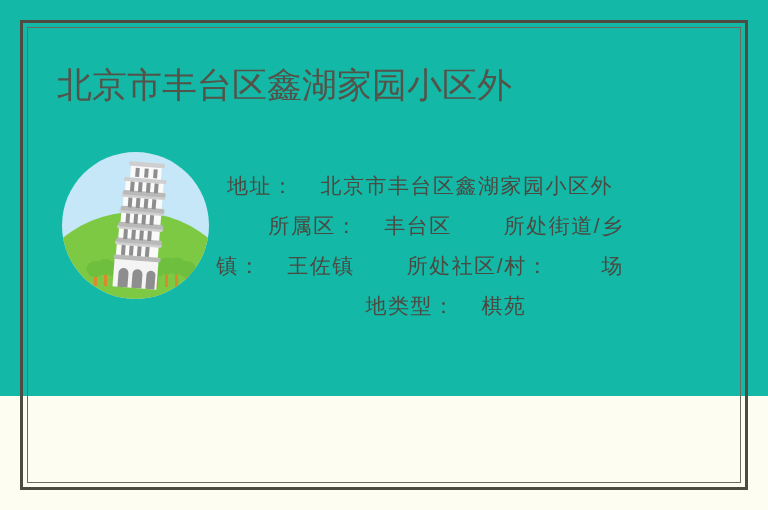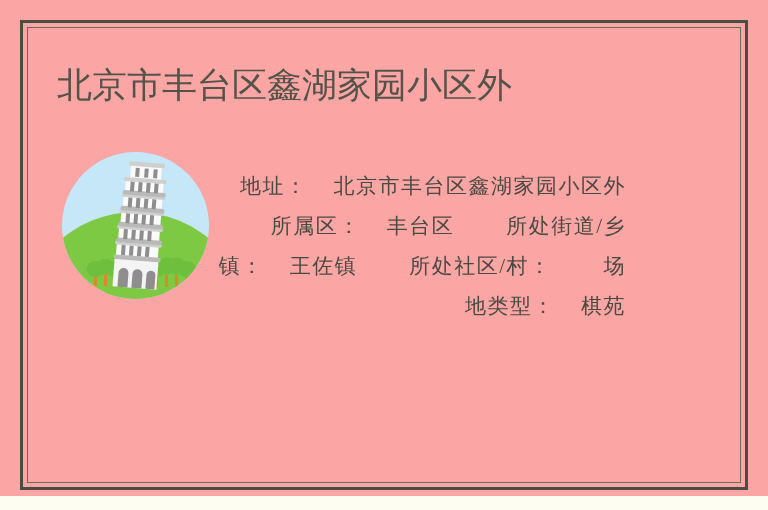--- a/index.html
+++ b/index.html
@@ -11,22 +11,22 @@
     width: 768px;
     height: 510px;
     background: #fdfdf2;
     font-family: "Liberation Sans", "DejaVu Sans", sans-serif;
     overflow: hidden;
   }
 
   .page {
     position: relative;
     width: 768px;
-    height: 496px;
-    background: #fca5a5;
+    height: 396px;
+    background: #14b8a6;
     box-sizing: border-box;
   }
 
   
   .frame-outer {
     position: absolute;
     left: 20px;
     top: 20px;
     width: 728px;
     height: 470px;
@@ -71,25 +71,25 @@
     width: 147px;
     height: 147px;
   }
 
   
   .details {
     position: absolute;
     left: 214px;
     top: 166px;
     width: 412px;
-    font-family: Liberation Serif, serif;
+    font-family: Liberation Sans, sans-serif;
     font-size: 21px;
     line-height: 40px;
     color: #4a4a42;
-    text-align: right;
+    text-align: center;
     letter-spacing: 1.5px;
     word-break: break-all;
   }
   .details .gap {
     display: inline-block;
     width: 26px;
   }
   .details .gap-wide {
     display: inline-block;
     width: 52px;

